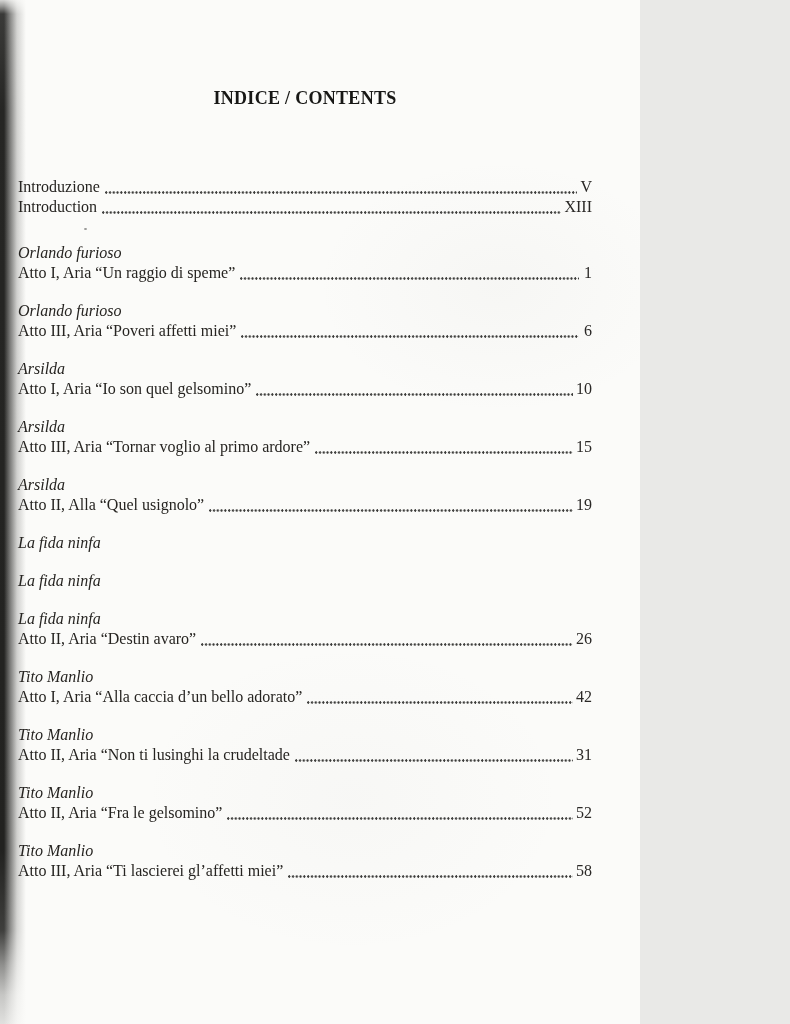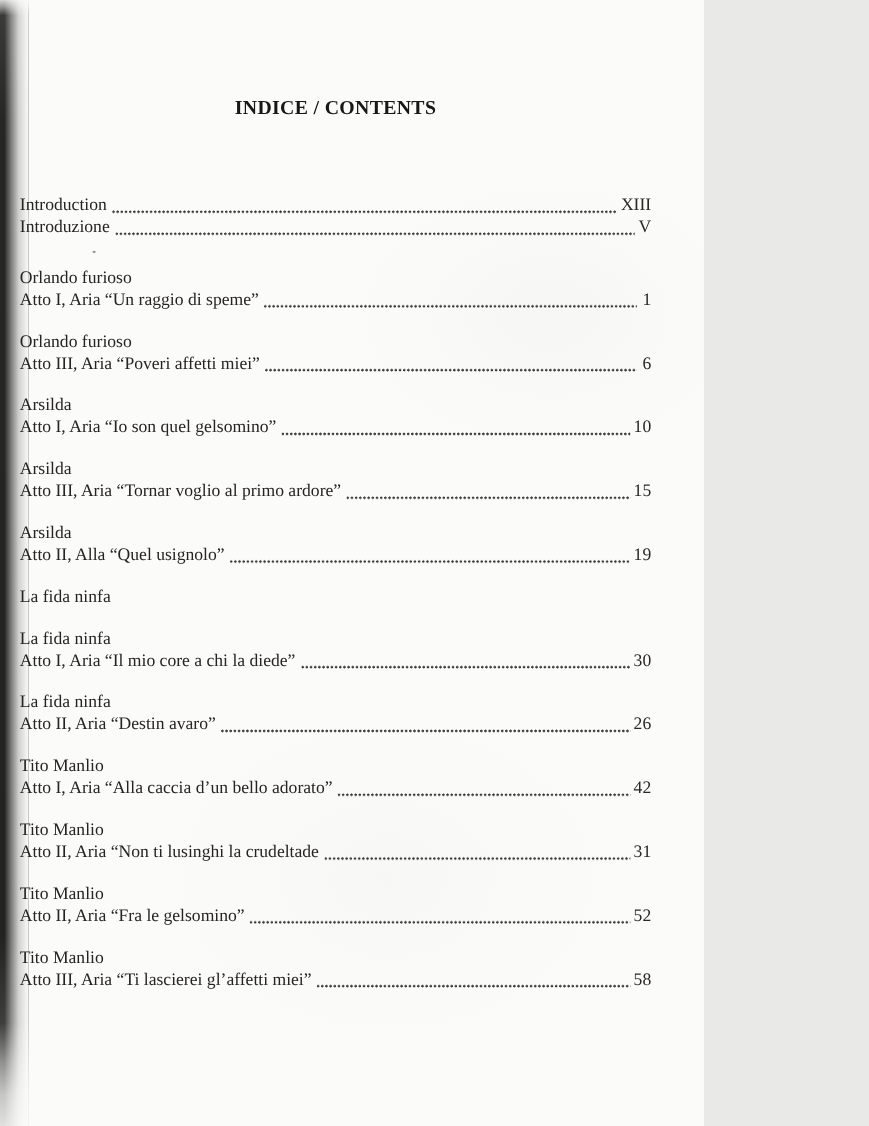--- a/index.html
+++ b/index.html
@@ -82,46 +82,47 @@
   }
   .pg {
     min-width: 10px;
     text-align: right;
     color: #2a2826;
   }
   .entries { margin-top: 0; }
   .block { margin-top: 18px; }
   .entries .block:first-child { margin-top: 26px; }
   .work {
+    font-style: italic;
     font-size: 16px;
     line-height: 20px;
     color: #262421;
   }
 </style>
 </head>
 <body>
 
 <div class="page">
   <div class="page-edge"></div>
   <div class="speck"></div>
 
   <div class="content">
     <h1 class="title">INDICE / CONTENTS</h1>
 
     <div class="frontmatter">
+      <div class="toc-line">
+        <span>Introduzione</span>
+        <span class="leader"></span>
+        <span class="pg">V</span>
+      </div>
       <div class="toc-line">
         <span>Introduction</span>
         <span class="leader"></span>
         <span class="pg">XIII</span>
       </div>
-      <div class="toc-line">
-        <span>Introduzione</span>
-        <span class="leader"></span>
-        <span class="pg">V</span>
-      </div>
     </div>
 
     <div class="entries">
 
       <div class="block">
         <div class="work">Orlando furioso</div>
         <div class="toc-line">
           <span>Atto I, Aria “Un raggio di speme”</span>
           <span class="leader"></span>
           <span class="pg">1</span>
@@ -163,25 +164,20 @@
           <span class="pg">19</span>
         </div>
       </div>
 
       <div class="block">
         <div class="work">La fida ninfa</div>
       </div>
 
       <div class="block">
         <div class="work">La fida ninfa</div>
-        <div class="toc-line">
-          <span>Atto I, Aria “Il mio core a chi la diede”</span>
-          <span class="leader"></span>
-          <span class="pg">30</span>
-        </div>
       </div>
 
       <div class="block">
         <div class="work">La fida ninfa</div>
         <div class="toc-line">
           <span>Atto II, Aria “Destin avaro”</span>
           <span class="leader"></span>
           <span class="pg">26</span>
         </div>
       </div>

